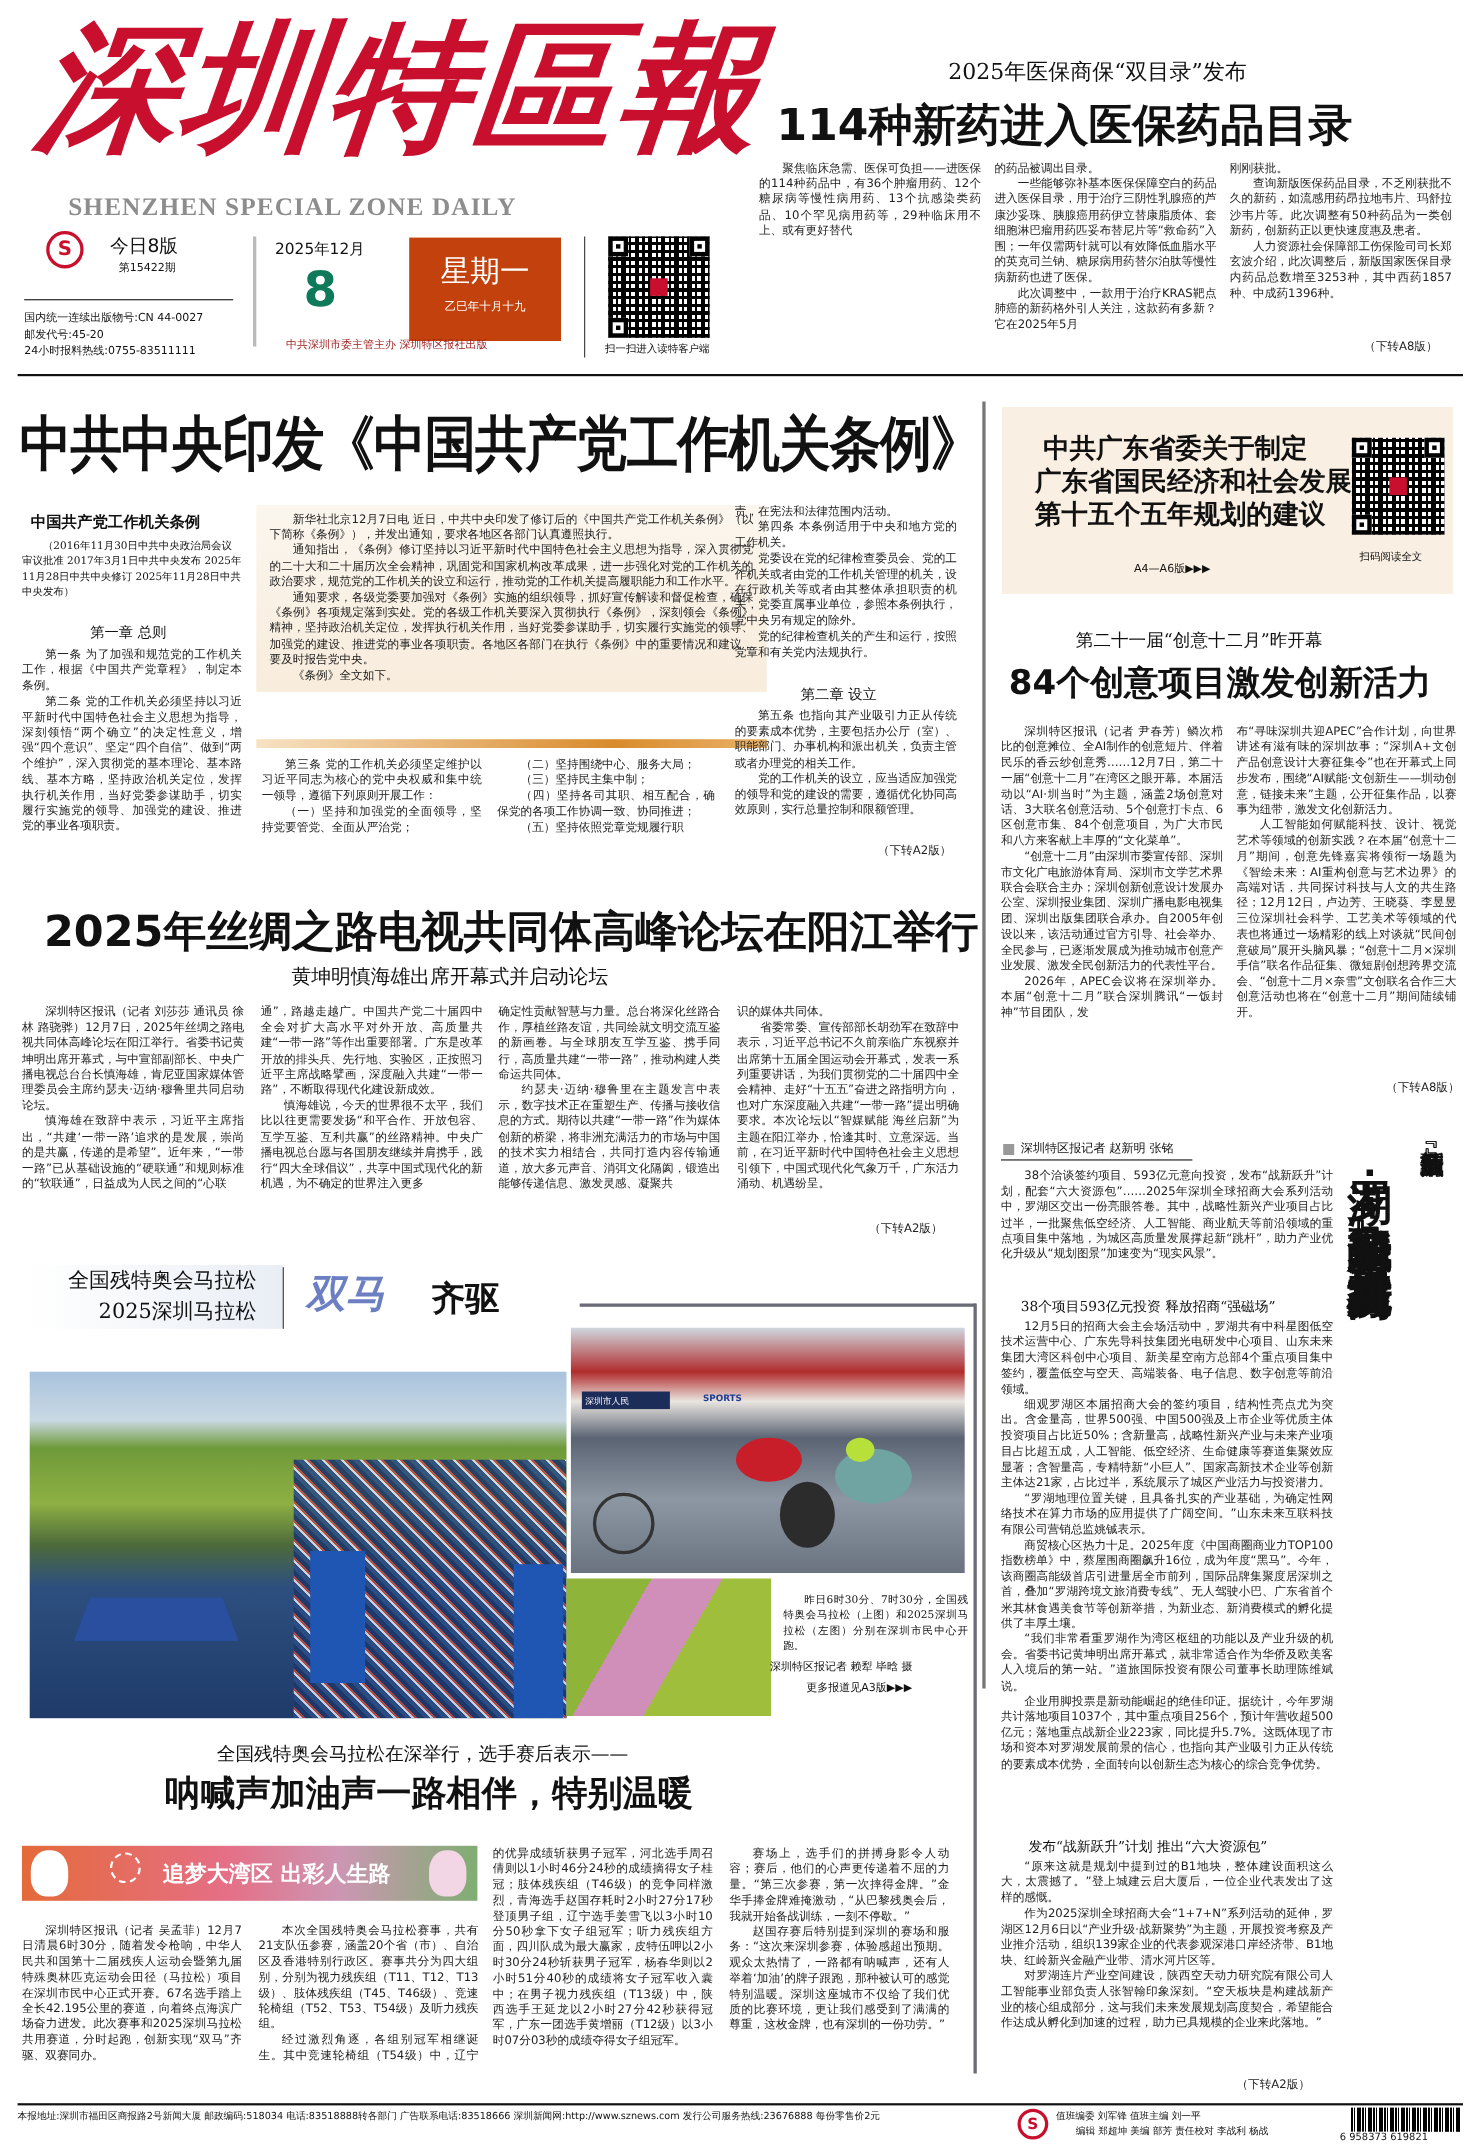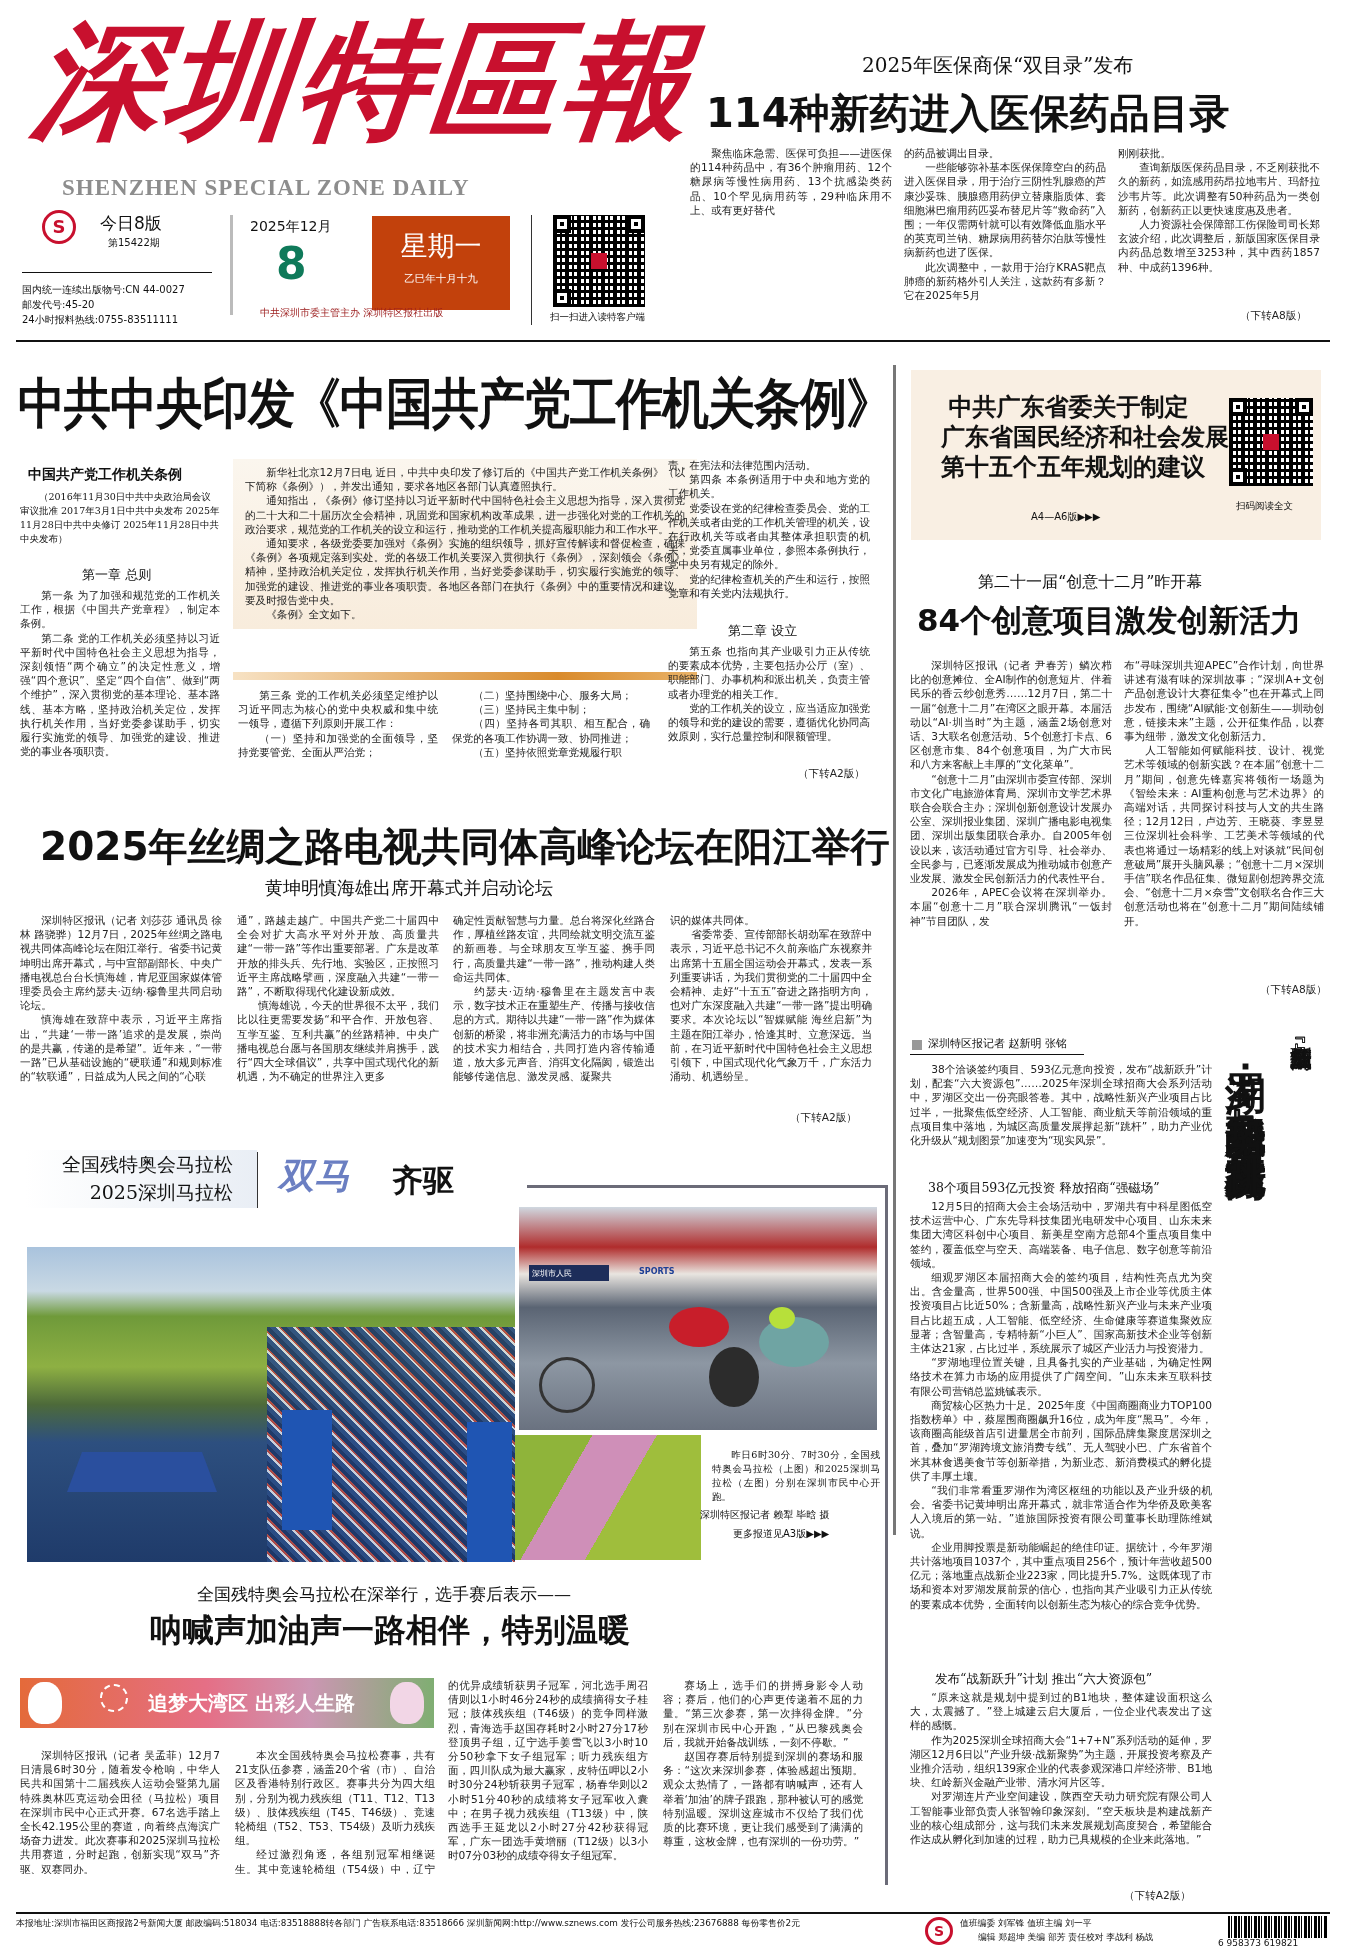--- a/index.html
+++ b/index.html
@@ -242,21 +242,21 @@
   <p>深圳特区报讯（记者 吴孟菲）12月7日清晨6时30分，随着发令枪响，中华人民共和国第十二届残疾人运动会暨第九届特殊奥林匹克运动会田径（马拉松）项目在深圳市民中心正式开赛。67名选手踏上全长42.195公里的赛道，向着终点海滨广场奋力进发。此次赛事和2025深圳马拉松共用赛道，分时起跑，创新实现“双马”齐驱、双赛同办。</p>
 </div>
 <div class="col body-text" style="left:235px;top:1748px;width:200px;height:126px;">
   <p>本次全国残特奥会马拉松赛事，共有21支队伍参赛，涵盖20个省（市）、自治区及香港特别行政区。赛事共分为四大组别，分别为视力残疾组（T11、T12、T13级）、肢体残疾组（T45、T46级）、竞速轮椅组（T52、T53、T54级）及听力残疾组。</p>
     <p>经过激烈角逐，各组别冠军相继诞生。其中竞速轮椅组（T54级）中，辽宁选手金华以1小时27分04秒</p>
 </div>
 <div class="col body-text" style="left:448px;top:1678px;width:200px;height:196px;">
   <p style="text-indent:0">的优异成绩斩获男子冠军，河北选手周召倩则以1小时46分24秒的成绩摘得女子桂冠；肢体残疾组（T46级）的竞争同样激烈，青海选手赵国存耗时2小时27分17秒登顶男子组，辽宁选手姜雪飞以3小时10分50秒拿下女子组冠军；听力残疾组方面，四川队成为最大赢家，皮特伍呷以2小时30分24秒斩获男子冠军，杨春华则以2小时51分40秒的成绩将女子冠军收入囊中；在男子视力残疾组（T13级）中，陕西选手王延龙以2小时27分42秒获得冠军，广东一团选手黄增丽（T12级）以3小时07分03秒的成绩夺得女子组冠军。</p>
 </div>
 <div class="col body-text" style="left:663px;top:1678px;width:200px;height:196px;">
-  <p>赛场上，选手们的拼搏身影令人动容；赛后，他们的心声更传递着不屈的力量。“第三次参赛，第一次摔得金牌。”分别在深圳市民中心开跑，“从巴黎残奥会后，我就开始备战训练，一刻不停歇。”</p>
+  <p>赛场上，选手们的拼搏身影令人动容；赛后，他们的心声更传递着不屈的力量。“第三次参赛，第一次摔得金牌。”金华手捧金牌难掩激动，“从巴黎残奥会后，我就开始备战训练，一刻不停歇。”</p>
     <p>赵国存赛后特别提到深圳的赛场和服务：“这次来深圳参赛，体验感超出预期。观众太热情了，一路都有呐喊声，还有人举着‘加油’的牌子跟跑，那种被认可的感觉特别温暖。深圳这座城市不仅给了我们优质的比赛环境，更让我们感受到了满满的尊重，这枚金牌，也有深圳的一份功劳。”</p>
 </div>
 
 <div class="abs" style="left:912px;top:1040px;width:10px;height:10px;background:#999;"></div>
 <div class="abs divider-label" style="left:928px;top:1036px;font-size:11px;">深圳特区报记者 赵新明 张铭</div>
 <div class="hr" style="left:910px;top:1054px;width:174px;height:1px;"></div>
 
 <div class="col body-text" style="left:910px;top:1062px;width:302px;height:118px;">
   <p>38个洽谈签约项目、593亿元意向投资，发布“战新跃升”计划，配套“六大资源包”……2025年深圳全球招商大会系列活动中，罗湖区交出一份亮眼答卷。其中，战略性新兴产业项目占比过半，一批聚焦低空经济、人工智能、商业航天等前沿领域的重点项目集中落地，为城区高质量发展撑起新“跳杆”，助力产业优化升级从“规划图景”加速变为“现实风景”。</p>
 </div>

